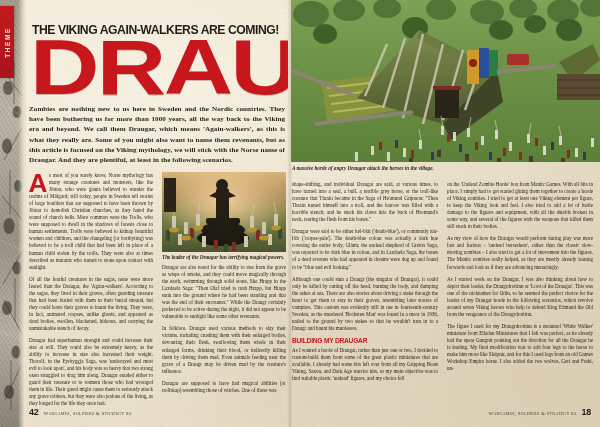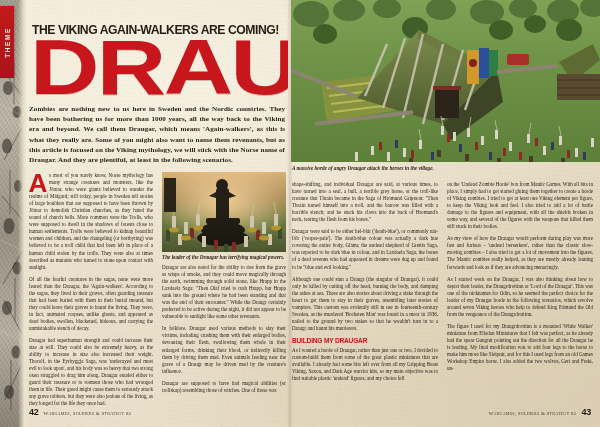--- a/index.html
+++ b/index.html
@@ -499,16 +499,16 @@
     <p>As I started work on the Draugar, I was also thinking about how to depict their leader, the Draugrdrottinn or 'Lord of the Draugar'. This was one of the nicknames for Odin, so he seemed the perfect choice for the leader of my Draugar horde in the following scenarios, which revolve around seven Viking heroes who help to defend King Edmund the Old from the vengeance of the Draugrdrottinn.</p>
     <p>The figure I used for my Draugrdrottinn is a mounted 'White Walker' miniature from Elladan Miniatures that I felt was perfect, as he already had the spear Gungnir pointing out the direction for all the Draugar he is leading. My final modification was to add four legs to the horse to make him more like Sleipnir, and for this I used legs from an old Games Workshop Empire horse. I also added the two wolves, Geri and Freki, un-</p>
   </div>
 
   <div class="footer" id="footer-left">
     <span class="pgno">42</span>
     <span>Wargames, Soldiers &amp; Strategy 85</span>
   </div>
   <div class="footer" id="footer-right">
     <span>Wargames, Soldiers &amp; Strategy 85</span>
-    <span class="pgno">43</span>
+    <span class="pgno">18</span>
   </div>
 
 </div>
 
 </body></html>

